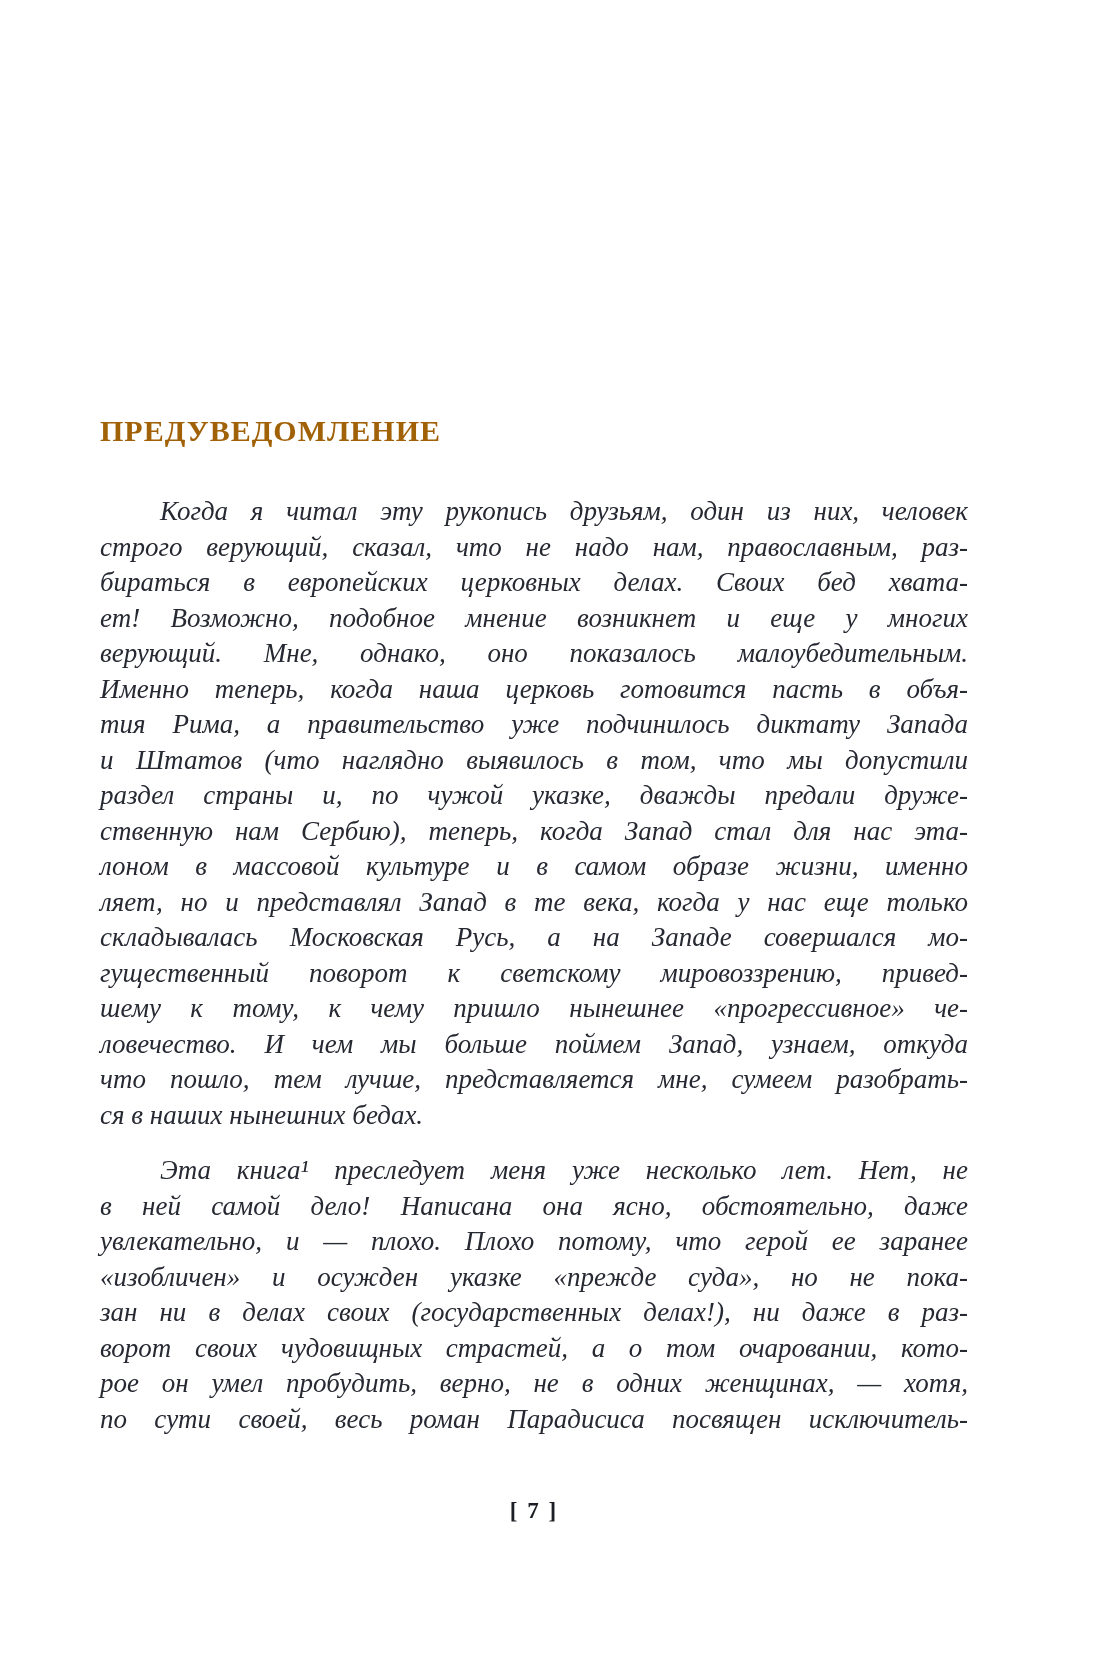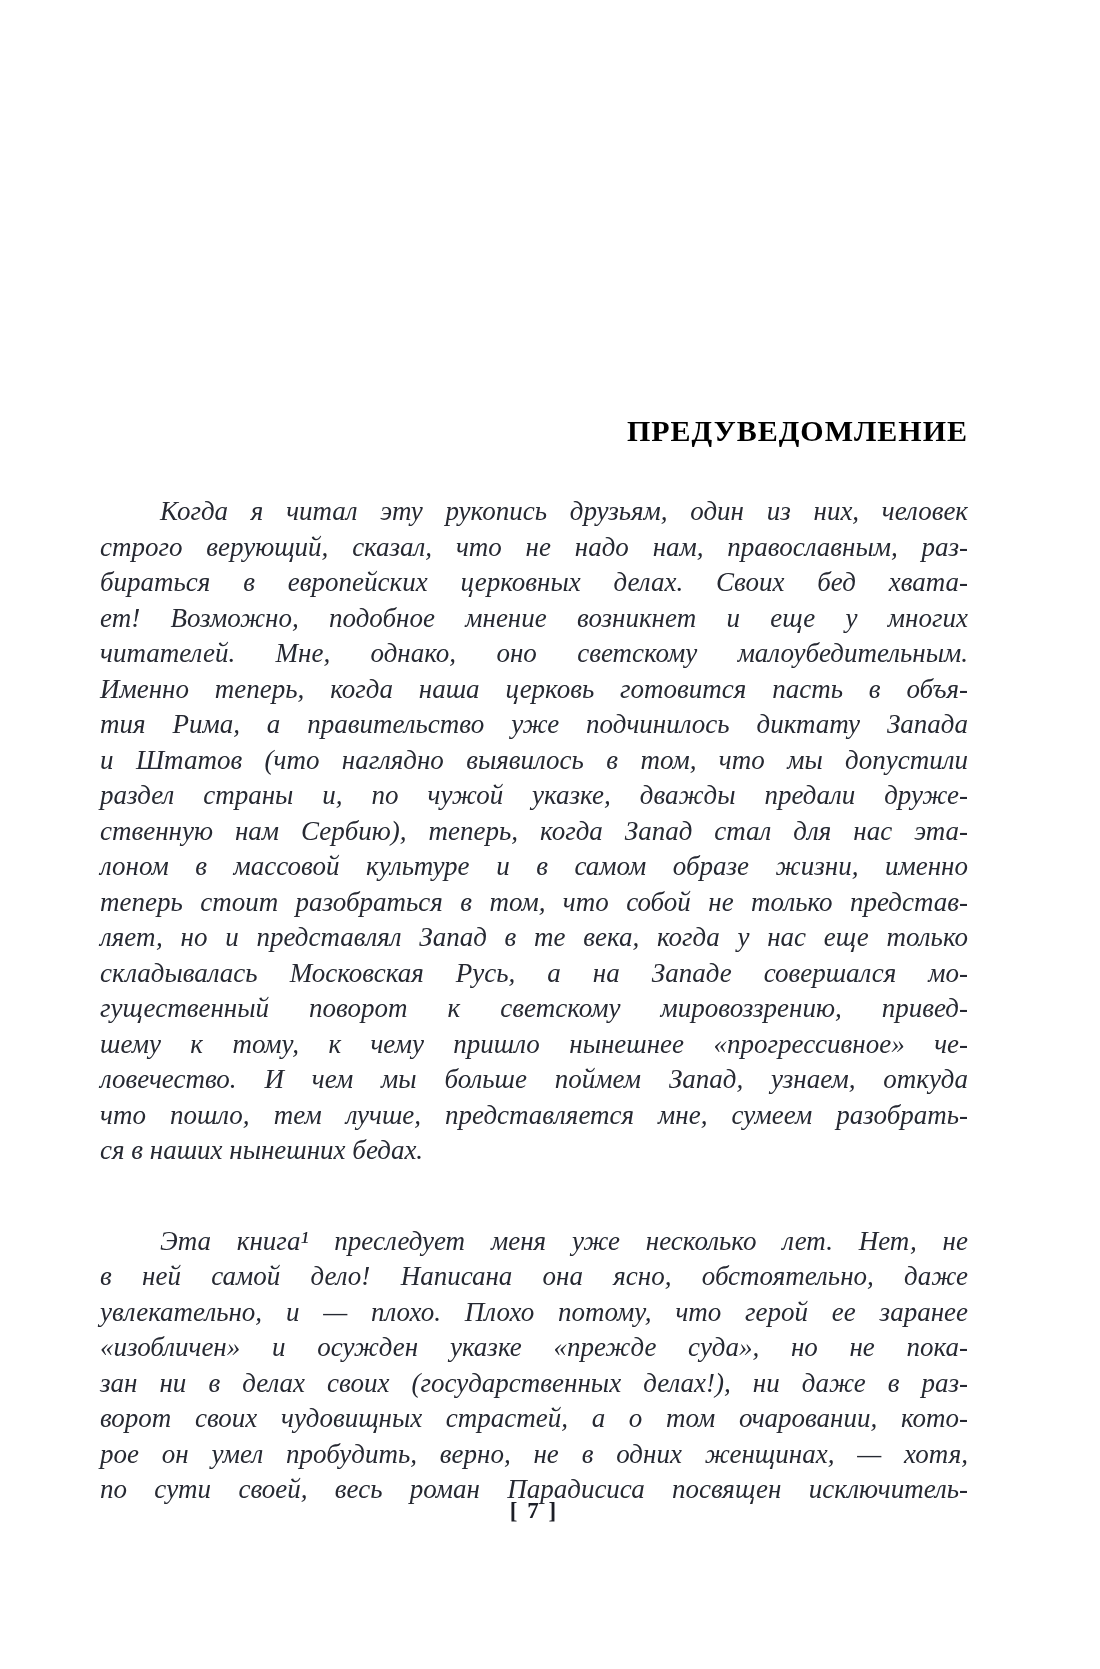--- a/index.html
+++ b/index.html
@@ -25,30 +25,30 @@
     position: absolute;
     left: 100px;
     top: 414px;
     width: 868px;
   }
   .chapter-title {
     margin: 0 0 46px 0;
     font-size: 30px;
     line-height: 34px;
     font-weight: bold;
-    text-align: right;
+    text-align: left;
     letter-spacing: 1px;
-    color: #000000;
+    color: #a16207;
   }
   .para {
     margin: 0;
     padding: 0;
   }
   .para + .para {
-    margin-top: 55px;
+    margin-top: 20px;
   }
   .line {
     font-size: 27px;
     line-height: 35.5px;
     color: #262932;
     text-align: justify;
     text-align-last: justify;
     white-space: normal;
     font-style: italic;
   }
@@ -76,28 +76,27 @@
 
 <div class="page">
   <div class="column">
     <h1 class="chapter-title">ПРЕДУВЕДОМЛЕНИЕ</h1>
     <div id="body-text">
         <div class="para">
           <div class="line indent">Когда я читал эту рукопись друзьям, один из них, человек</div>
           <div class="line">строго верующий, сказал, что не надо нам, православным, раз-</div>
           <div class="line">бираться в европейских церковных делах. Своих бед хвата-</div>
           <div class="line">ет! Возможно, подобное мнение возникнет и еще у многих</div>
-          <div class="line">читателей. Мне, однако, оно светскому малоубедительным.</div>
+          <div class="line">верующий. Мне, однако, оно показалось малоубедительным.</div>
           <div class="line">Именно теперь, когда наша церковь готовится пасть в объя-</div>
           <div class="line">тия Рима, а правительство уже подчинилось диктату Запада</div>
           <div class="line">и Штатов (что наглядно выявилось в том, что мы допустили</div>
           <div class="line">раздел страны и, по чужой указке, дважды предали друже-</div>
           <div class="line">ственную нам Сербию), теперь, когда Запад стал для нас эта-</div>
           <div class="line">лоном в массовой культуре и в самом образе жизни, именно</div>
-          <div class="line">теперь стоит разобраться в том, что собой не только представ-</div>
           <div class="line">ляет, но и представлял Запад в те века, когда у нас еще только</div>
           <div class="line">складывалась Московская Русь, а на Западе совершался мо-</div>
           <div class="line">гущественный поворот к светскому мировоззрению, привед-</div>
           <div class="line">шему к тому, к чему пришло нынешнее «прогрессивное» че-</div>
           <div class="line">ловечество. И чем мы больше поймем Запад, узнаем, откуда</div>
           <div class="line">что пошло, тем лучше, представляется мне, сумеем разобрать-</div>
           <div class="line last">ся в наших нынешних бедах.</div>
         </div>
         <div class="para">
           <div class="line indent">Эта книга¹ преследует меня уже несколько лет. Нет, не</div>

